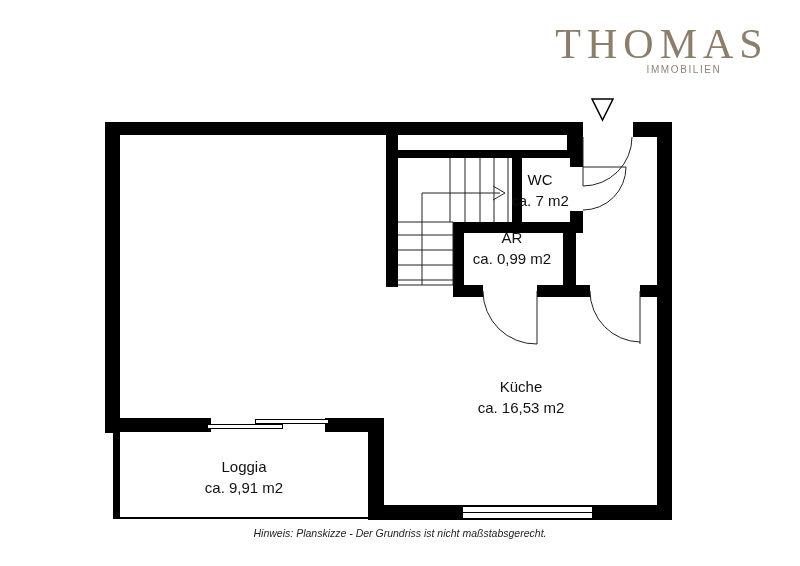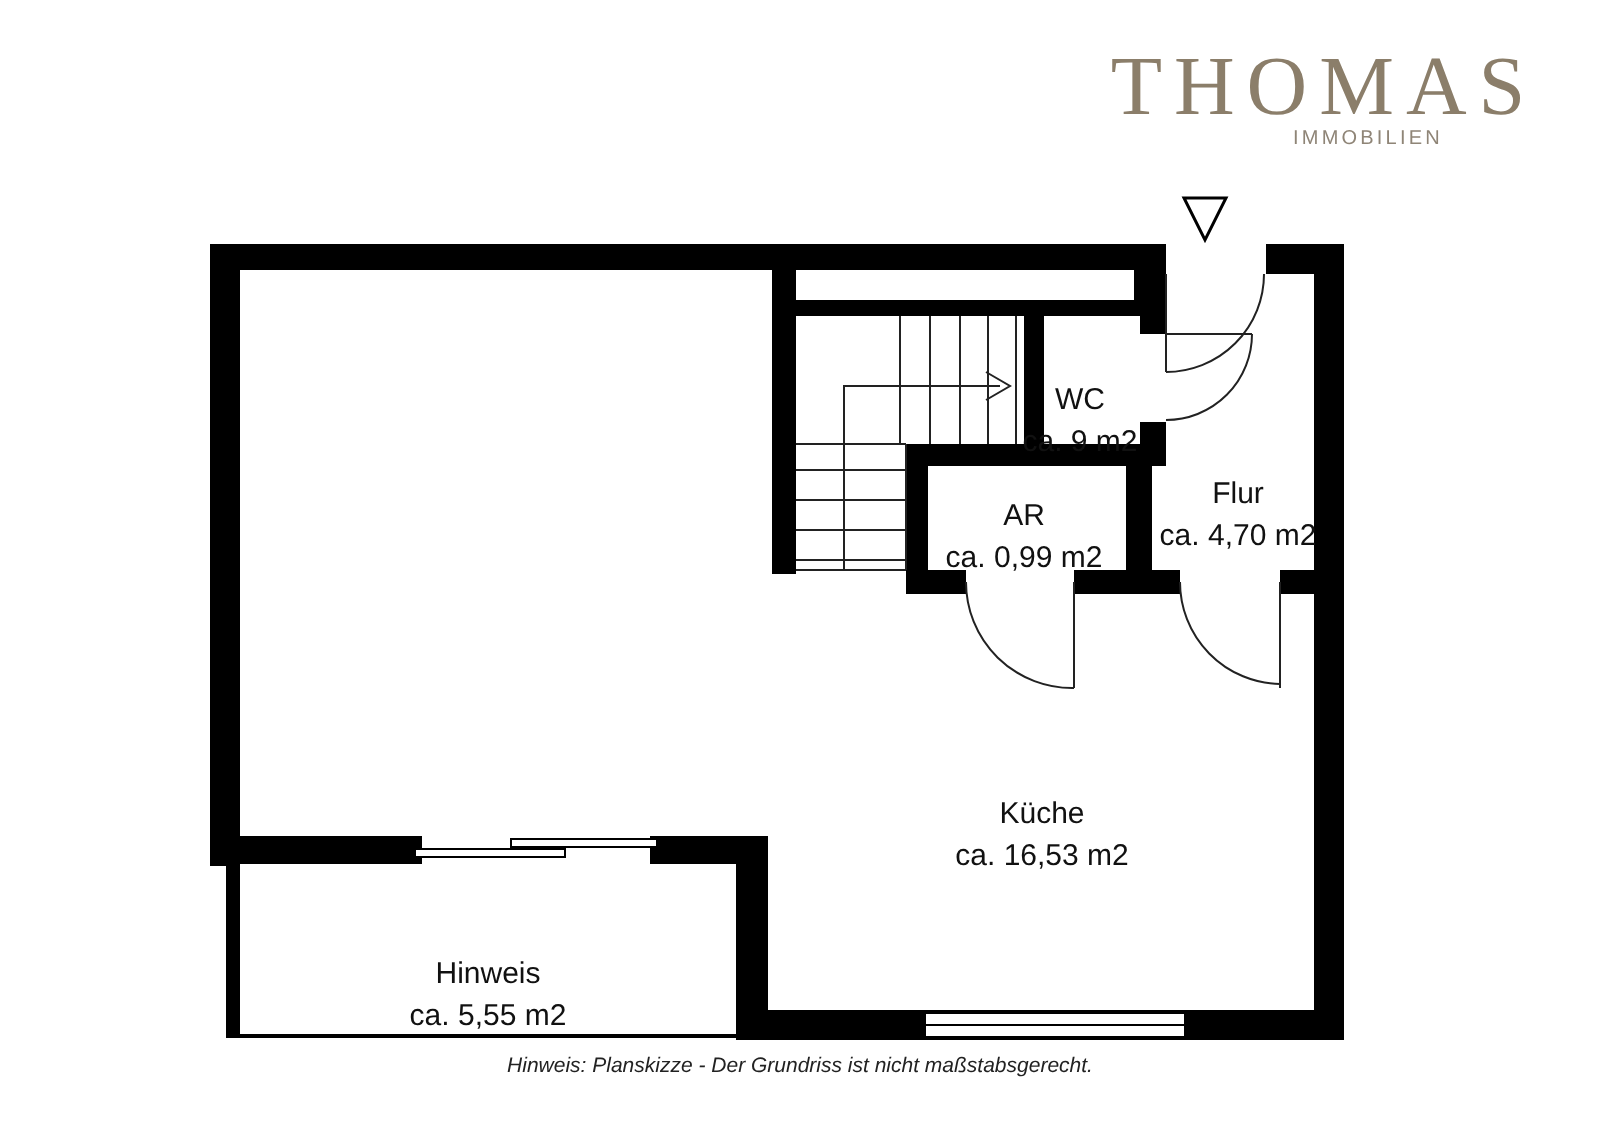--- a/index.html
+++ b/index.html
@@ -7,21 +7,21 @@
     position:relative;width:800px;height:566px;background:#ffffff;overflow:hidden;
     font-family:"Liberation Sans",sans-serif;color:#111;
   }
   .wall{position:absolute;background:#000;}
   .win{position:absolute;background:#fff;}
   .winline{position:absolute;background:#000;}
   .slider{position:absolute;background:#fff;border:1px solid #000;box-sizing:border-box;}
   .thinline{position:absolute;background:#000;}
   .room-label{
     position:absolute;transform:translate(-50%,-50%);text-align:center;
-    font-size:15px;line-height:1.38;white-space:nowrap;color:#111;margin-top:20px;
+    font-size:15px;line-height:1.38;white-space:nowrap;color:#111;
   }
   .logo{position:absolute;left:548px;top:18px;width:228px;height:62px;}
   .logo-title{
     position:absolute;left:0;top:2px;width:228px;text-align:center;
     font-family:"Liberation Serif",serif;font-size:42px;letter-spacing:6px;
     color:#8b7e6a;font-weight:400;
   }
   .logo-sub{
     position:absolute;left:88px;top:46px;width:96px;text-align:center;
     font-size:10px;letter-spacing:1.6px;color:#8f8577;
@@ -109,34 +109,30 @@
     <g stroke="#222" stroke-width="1" fill="none">
       <line x1="640" y1="291" x2="640" y2="344"></line>
       <path d="M590,291 A51,51 0 0 0 640,342"></path>
     </g>
 
     <path d="M592,99 L613,99 L602.5,120 Z" fill="#ffffff" stroke="#000" stroke-width="1.5"></path>
   </svg>
 
   <div class="room-label" style="left:540px;top:191px;">
     <span style="display:block">WC</span>
-    <span style="display:block">ca. 9 m2</span>
+    <span style="display:block">ca. 7 m2</span>
   </div>
   <div class="room-label" style="left:512px;top:249px;">
     <span style="display:block">AR</span>
     <span style="display:block">ca. 0,99 m2</span>
-  </div>
-  <div class="room-label" style="left:619px;top:238px;">
-    <span style="display:block">Flur</span>
-    <span style="display:block">ca. 4,70 m2</span>
   </div>
   <div class="room-label" style="left:521px;top:398px;">
     <span style="display:block">Küche</span>
     <span style="display:block">ca. 16,53 m2</span>
   </div>
   <div class="room-label" style="left:244px;top:478px;">
-    <span style="display:block">Hinweis</span>
-    <span style="display:block">ca. 5,55 m2</span>
+    <span style="display:block">Loggia</span>
+    <span style="display:block">ca. 9,91 m2</span>
   </div>
 
   <div class="disclaimer">Hinweis: Planskizze - Der Grundriss ist nicht maßstabsgerecht.</div>
 
 </div>
 
 </body></html>

